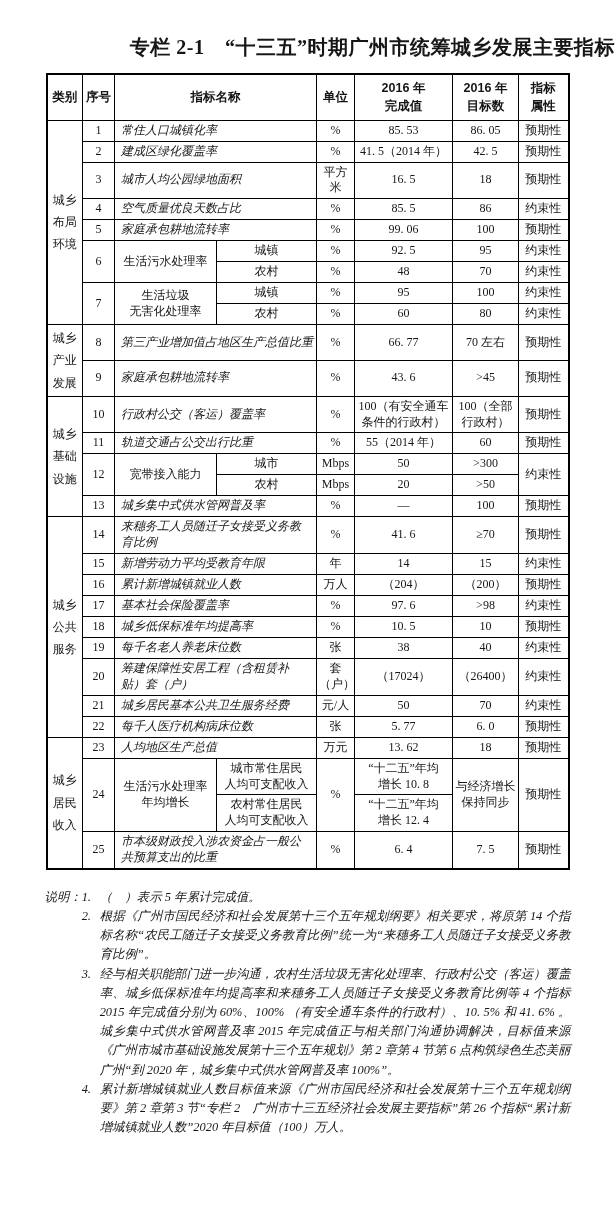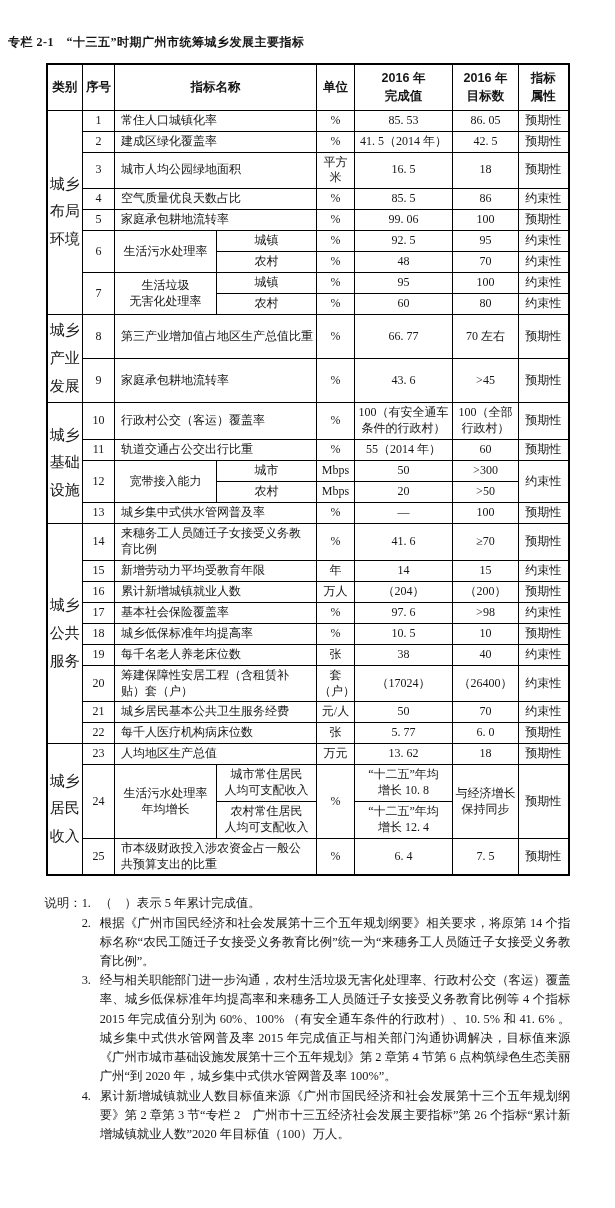--- a/index.html
+++ b/index.html
@@ -4,43 +4,43 @@
 <style>
   * { box-sizing: border-box; }
   html, body { margin: 0; padding: 0; }
   body {
     width: 615px; height: 1208px; overflow: hidden;
     background: #ffffff; color: #161616;
     font-family: "Liberation Serif", "DejaVu Serif", serif;
   }
   .page { padding-top: 34px; }
   .doc-title {
-    text-align: left; font-weight: bold; font-size: 12px;
+    text-align: right; font-weight: bold; font-size: 20px;
     letter-spacing: 0.5px; margin: 0 0 11px 8px;
   }
   table.indicators {
     border-collapse: collapse; border: 2px solid #000;
     table-layout: fixed; width: 522px; margin: 12px auto;
   }
   th, td { border: 1px solid #000; }
   th {
     font-family: "Liberation Sans", "DejaVu Sans", sans-serif;
     font-weight: bold; font-size: 12.5px; height: 46px;
     white-space: pre-line; line-height: 1.45; padding: 2px 1px;
     text-align: center; vertical-align: middle;
   }
   td {
     font-size: 12px; text-align: center; vertical-align: middle;
     white-space: pre-line; padding: 2px 2px; height: 21px; line-height: 1.32;
   }
-  td.al { text-align: left; padding-left: 6px; padding-right: 3px; }
-  td.cat { line-height: 1.85; font-size: 15px; }
+  td.al { text-align: left; padding-left: 6px; padding-right: 3px; font-style: italic; }
+  td.cat { line-height: 1.85; font-size: 12px; }
   .notes {
     width: 526px; margin: 18px auto 0;
-    font-size: 12.4px; line-height: 1.55;
+    font-style: italic; font-size: 12.4px; line-height: 1.55;
     display: flex; text-align: justify; justify-content: space-between;
   }
   .notes-label { flex: none; white-space: nowrap; }
   .note-items { flex: 1; }
   .note-item { display: flex; }
   .note-num { flex: none; width: 18px; }
   .note-text { flex: 1; }
 </style>
 </head>
 <body>

